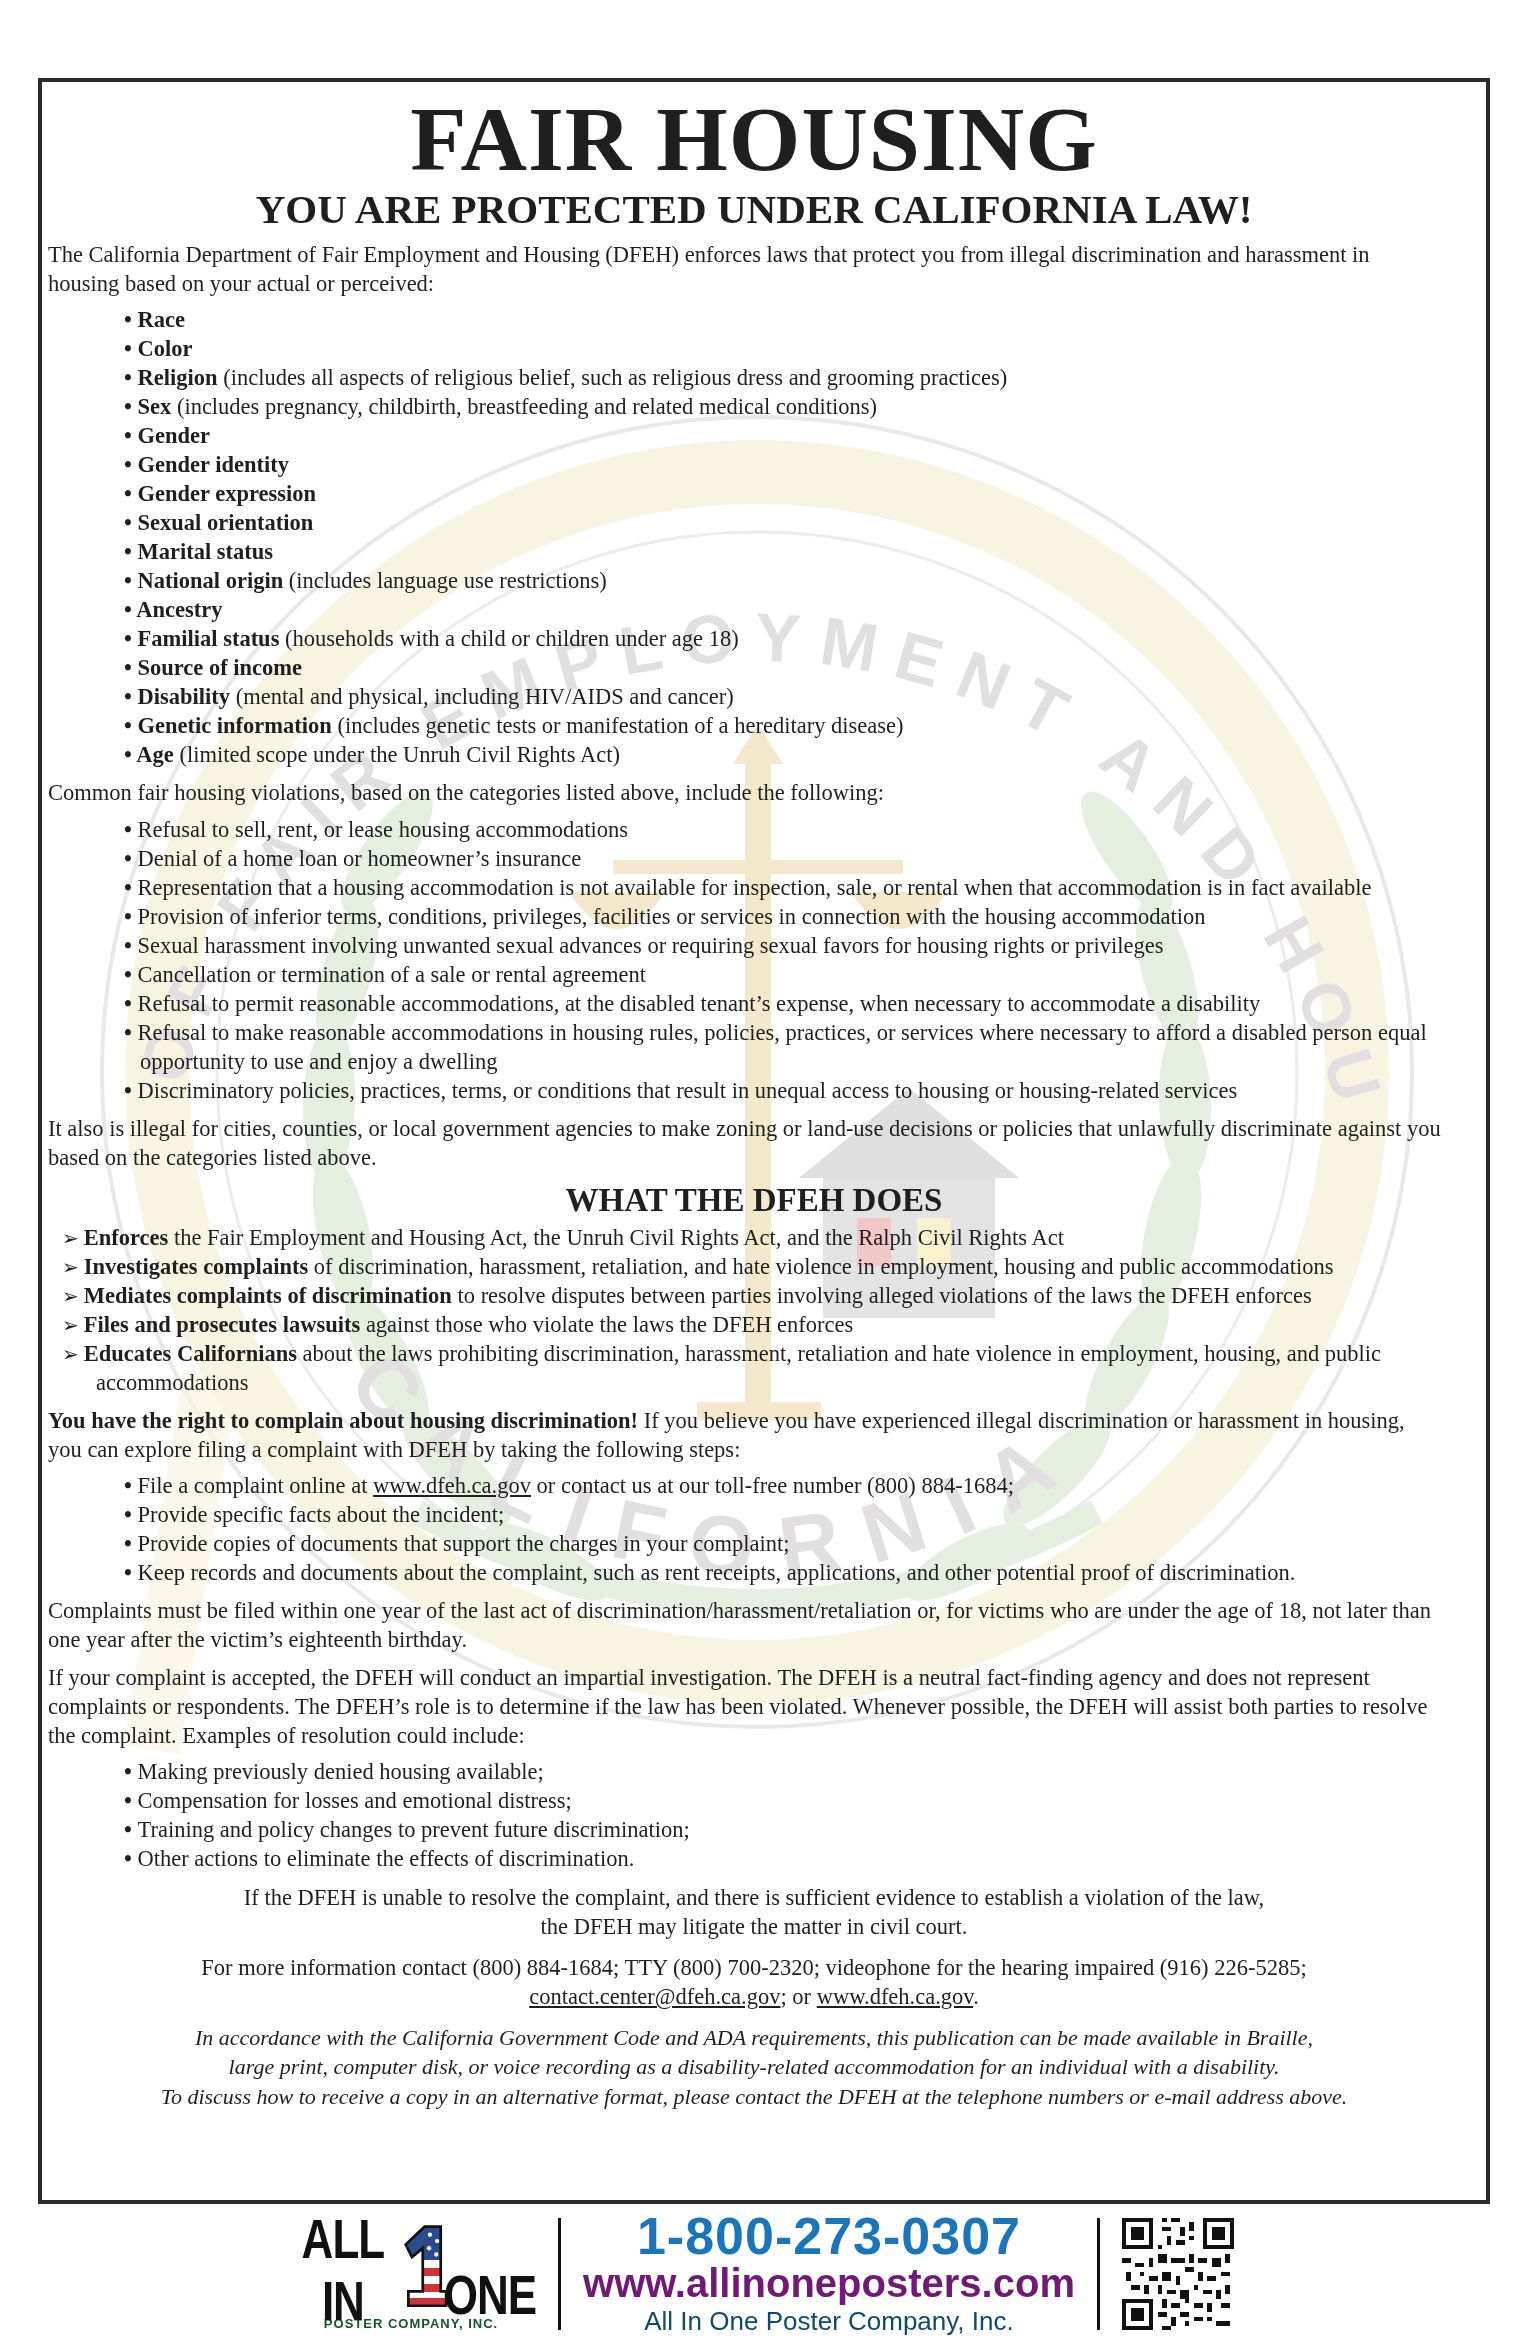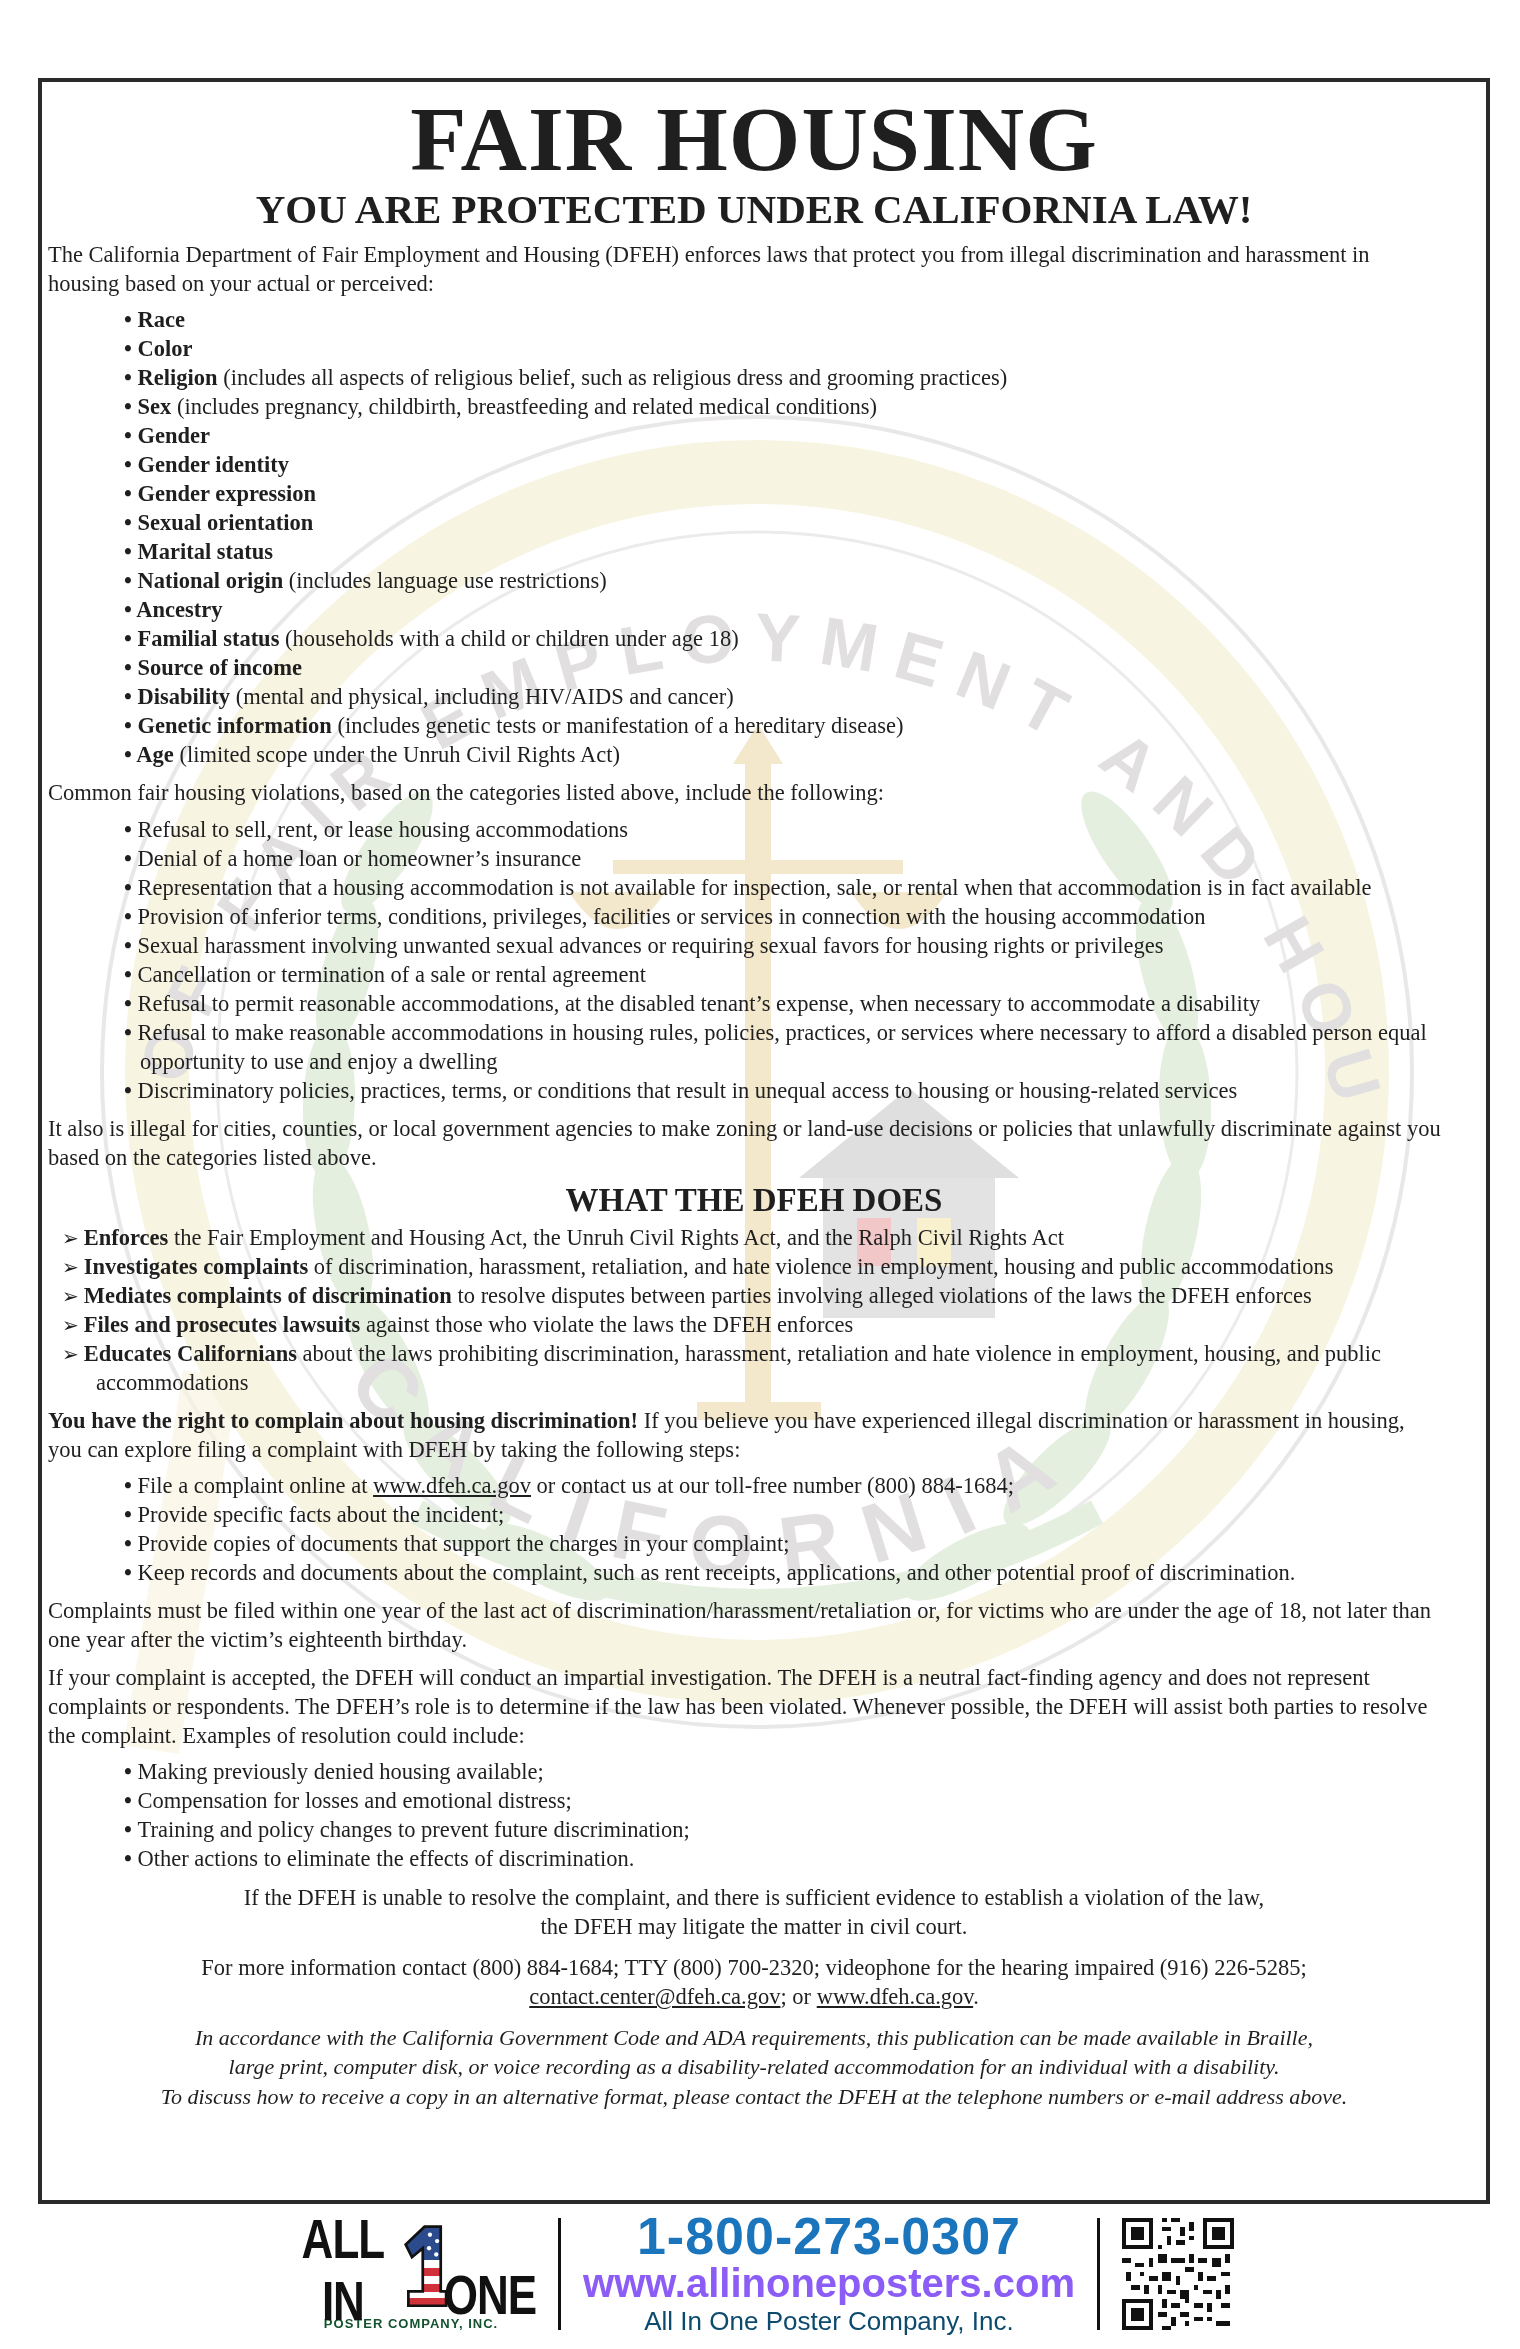--- a/index.html
+++ b/index.html
@@ -52,21 +52,21 @@
     font-weight: bold; font-size: 44px; letter-spacing: -1px; color: #111;
     font-family: "Liberation Sans", sans-serif; transform: scaleY(1.25);
   }
   .logo-word.left { margin-right: -6px; }
   .logo-word.right { margin-left: -4px; }
   .flag-one { width: 64px; height: 104px; }
   .logo-sub { font-size: 13px; font-weight: bold; letter-spacing: 1px; color: #14532d; margin-top: -4px; }
   .vrule { width: 3px; height: 112px; background: #111; }
   .mid { text-align: center; min-width: 430px; }
   .phone { color: var(--phone_blue, #1b75bc); font-size: 52px; font-weight: bold; letter-spacing: 1px; line-height: 1.0; }
-  .site { color: #8b5cf6; font-size: 40px; font-weight: bold; line-height: 1.05; }
+  .site { color: #701a75; font-size: 40px; font-weight: bold; line-height: 1.05; }
   .company { color: #0c4a6e; font-size: 26px; line-height: 1.2; margin-top: 2px; }
   .qr { width: 112px; height: 112px; }
 </style>
 </head>
 <body>
 
 <div class="poster">
 
   <svg class="watermark" viewBox="0 0 1400 1480" aria-hidden="true">
     <defs>

